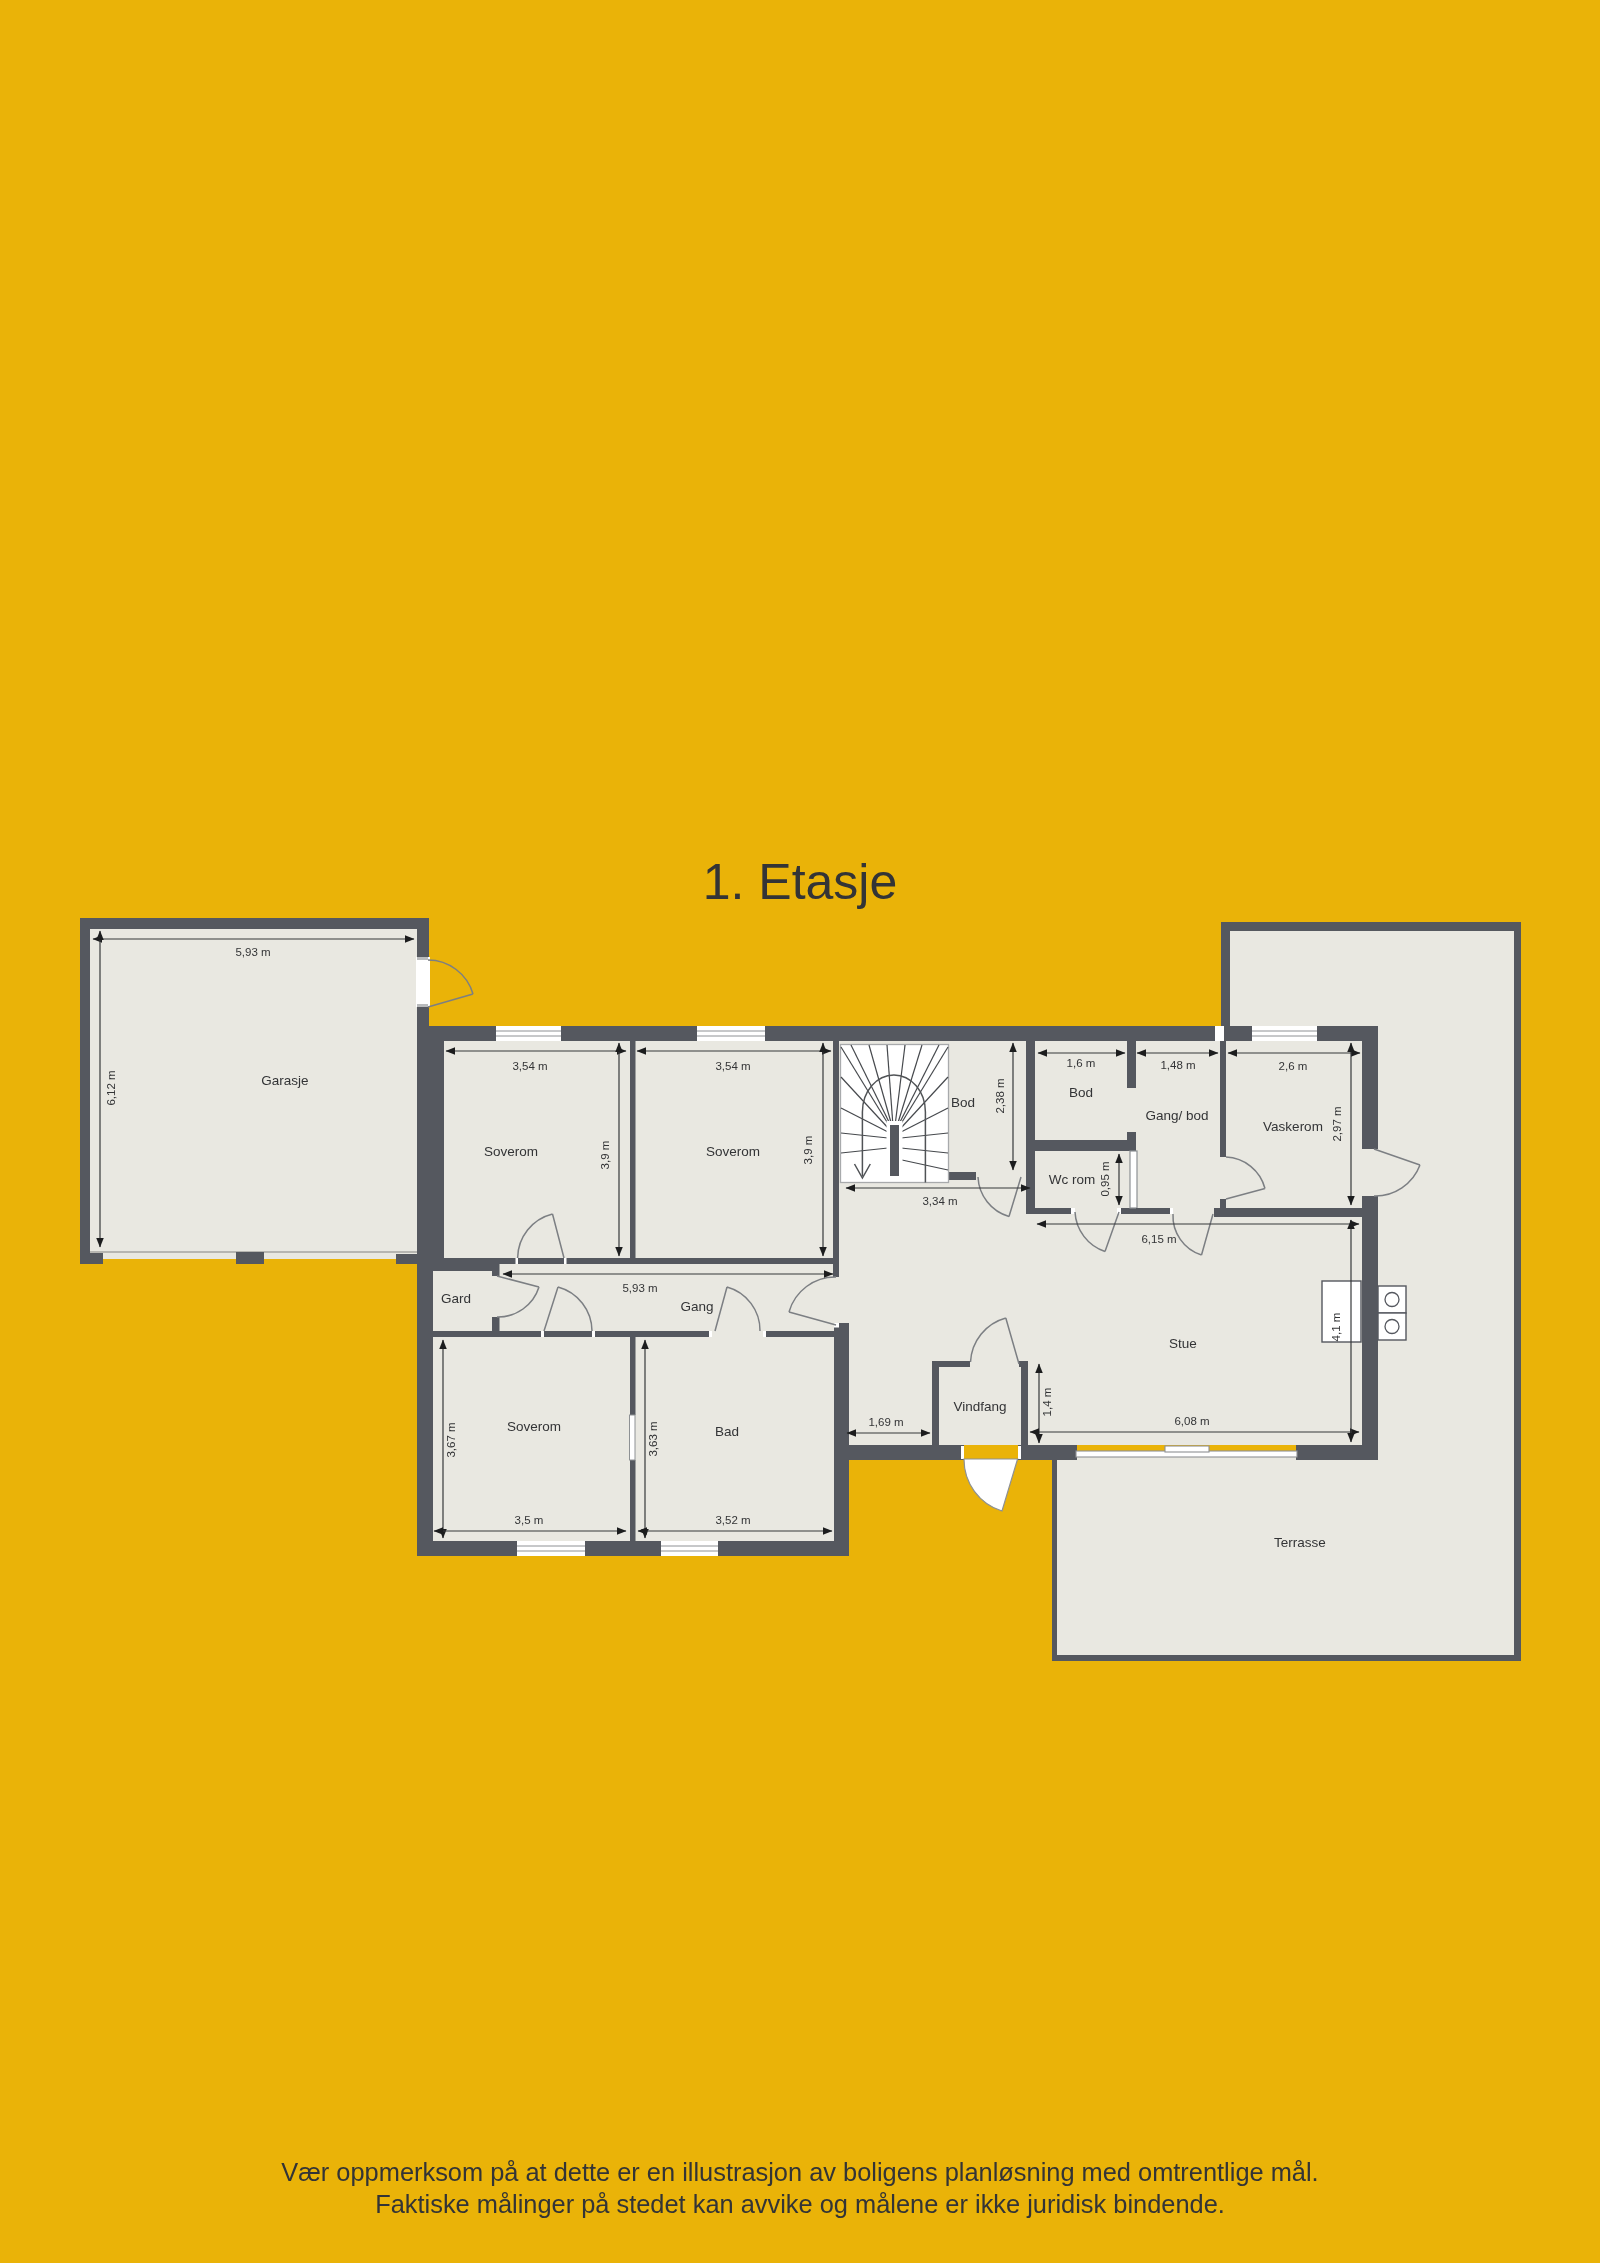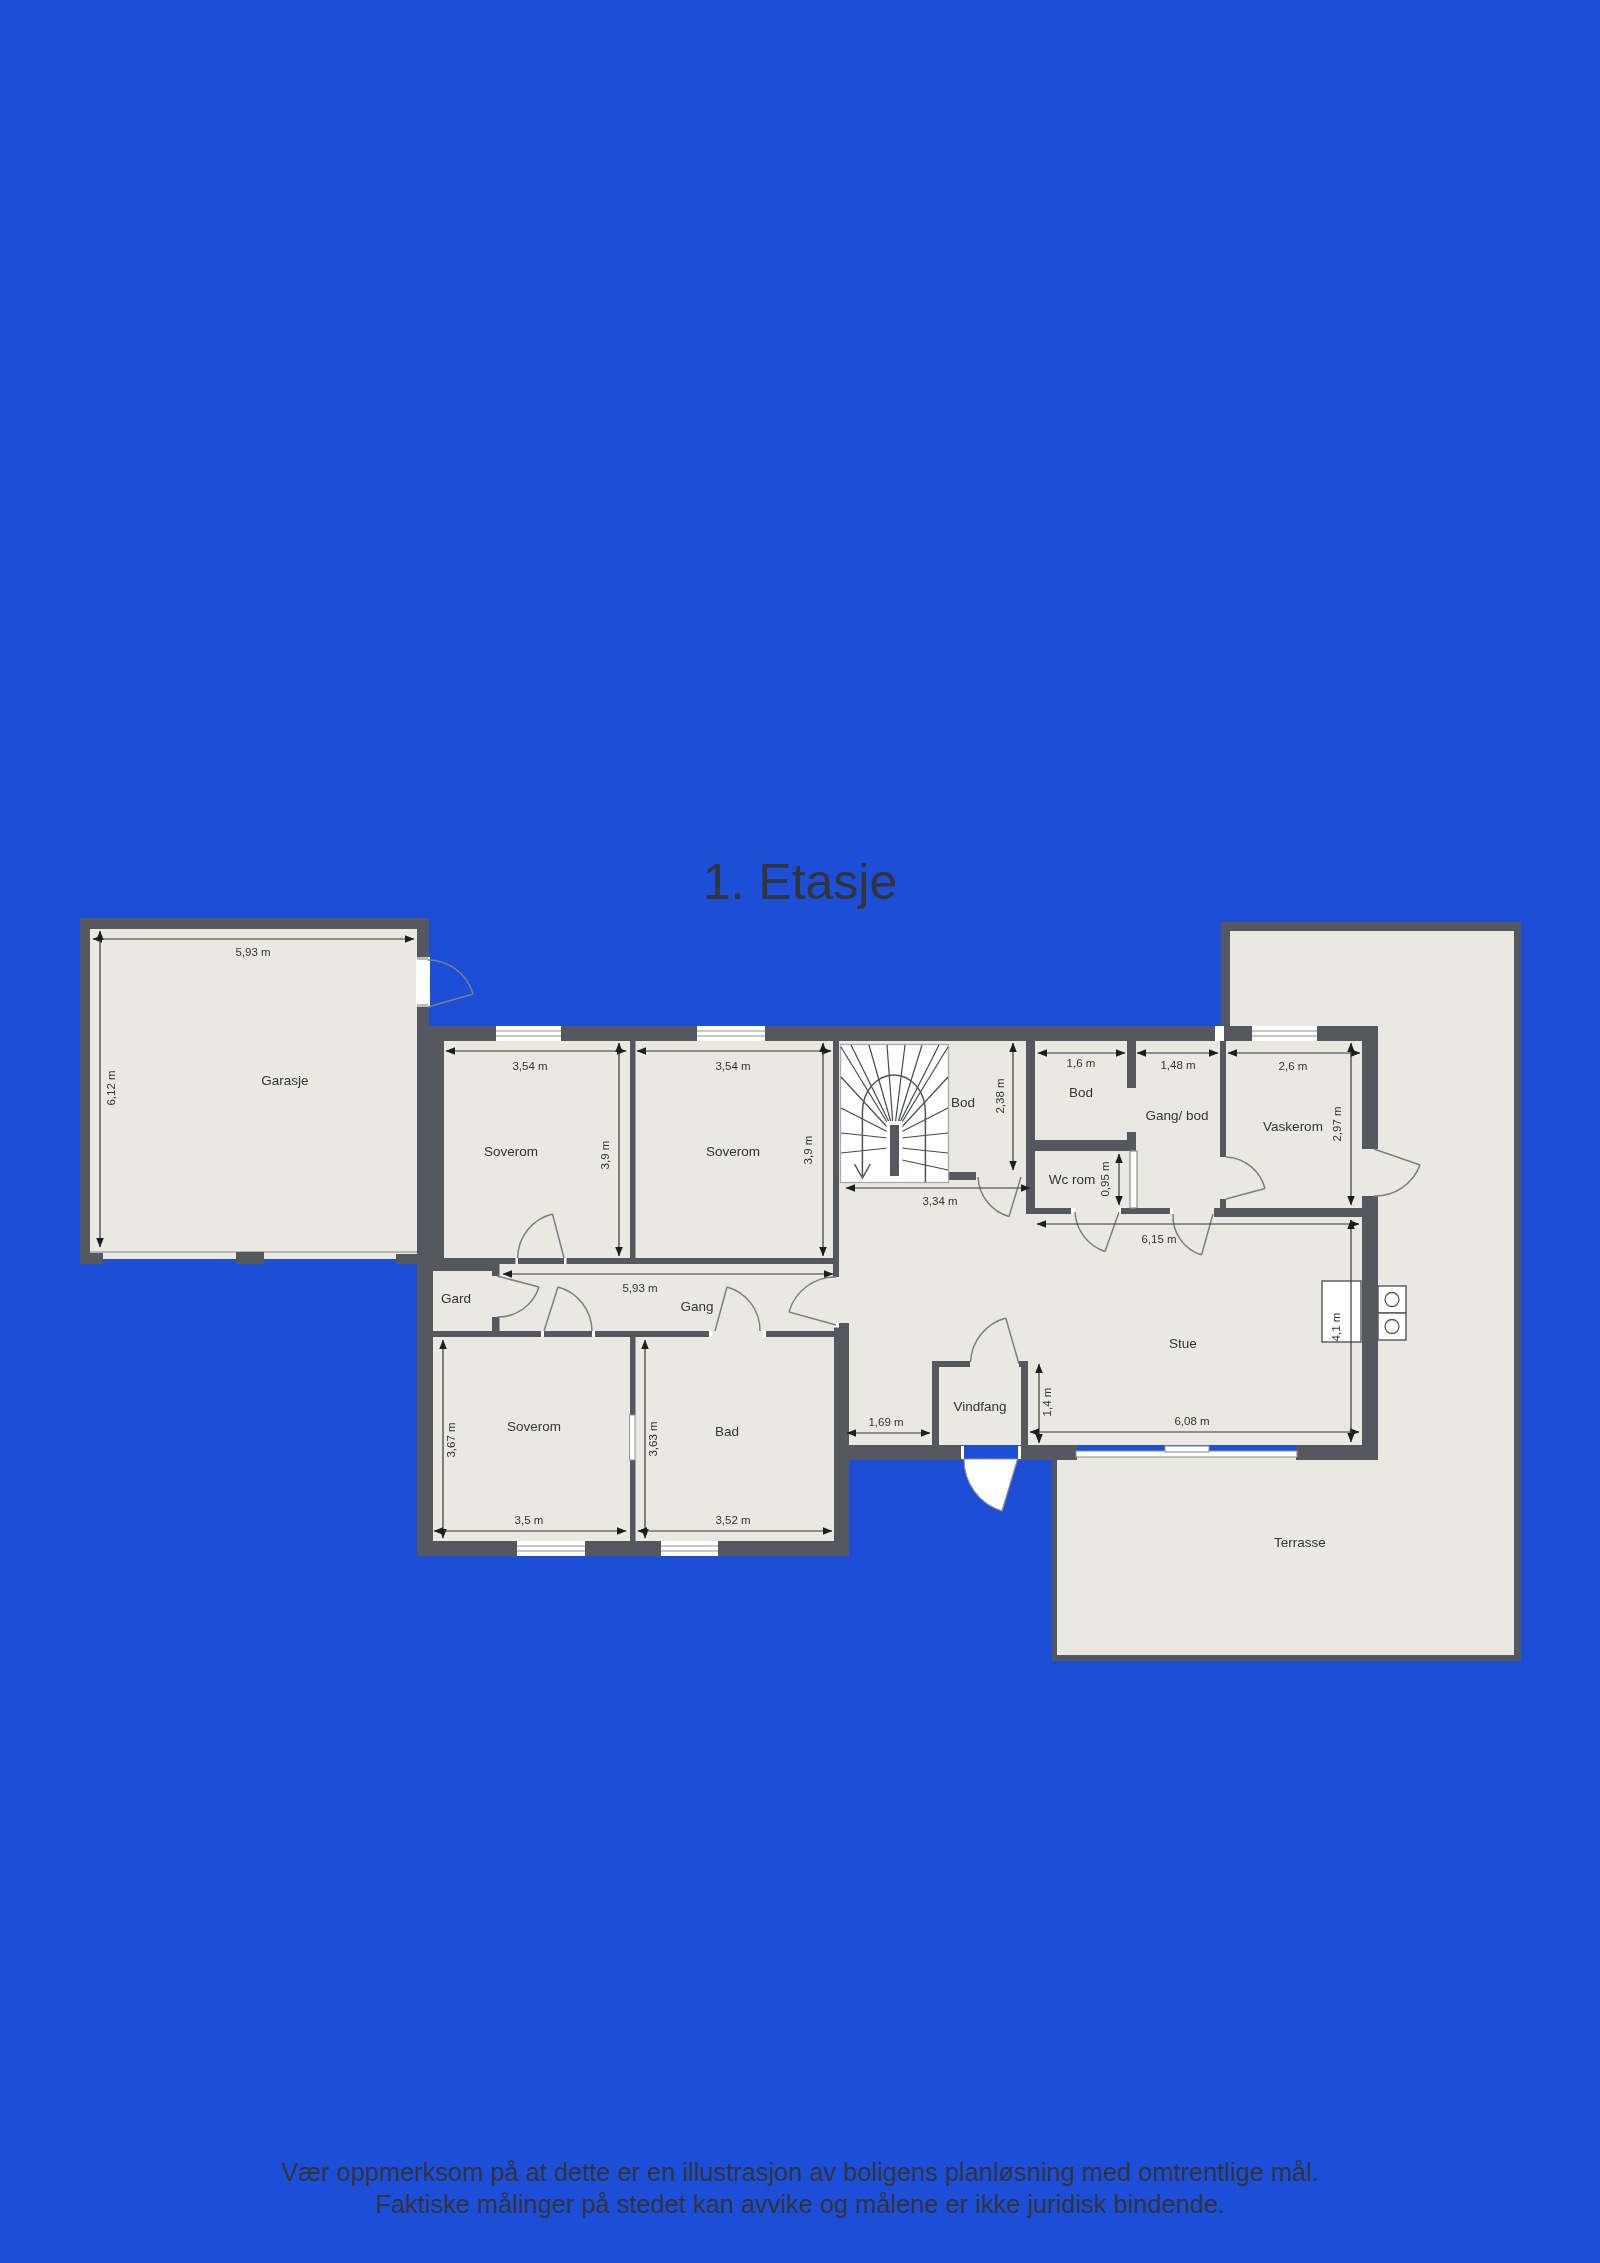--- a/index.html
+++ b/index.html
@@ -1,16 +1,16 @@
 <!DOCTYPE html>
 <html><head>
 <meta charset="utf-8">
 <style>
   html,body{margin:0;padding:0;background:#fff;}
-  .page{position:relative;width:1600px;height:2263px;background:#1d4ed8;overflow:hidden;}
+  .page{position:relative;width:1600px;height:2263px;background:#eab308;overflow:hidden;}
   svg{position:absolute;left:0;top:0;}
   text{font-family:"Liberation Sans",sans-serif;fill:#333436;}
   .lab{font-size:13.5px;}
   .dim{font-size:11.5px;}
   .wall{fill:#55585f;}
   .thin{stroke:#7c7f83;stroke-width:1.5;fill:none;}
   .dl{stroke:#36383a;stroke-width:1.2;fill:none;}
 </style>
 </head>
 <body>

